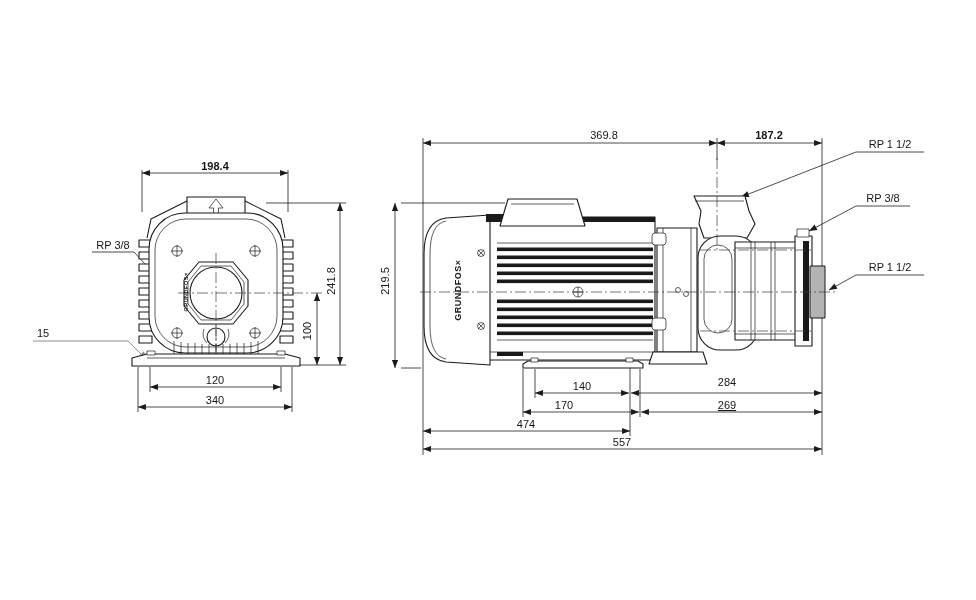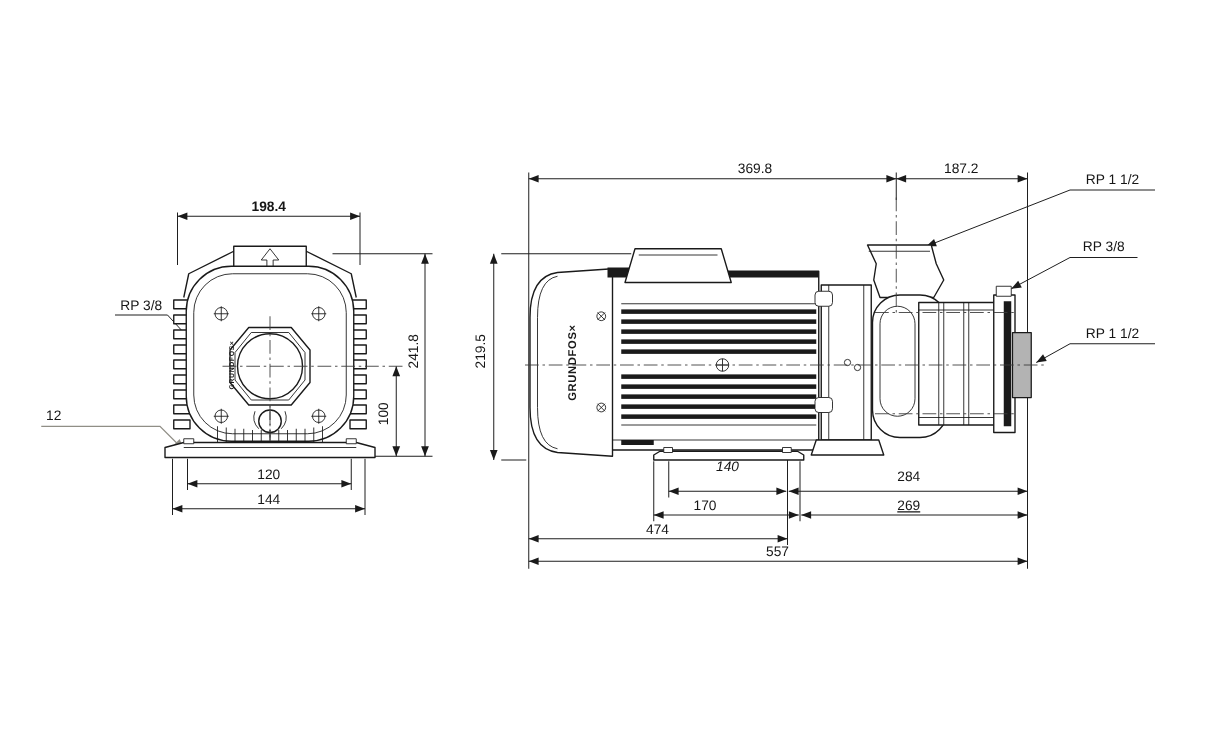--- a/index.html
+++ b/index.html
@@ -282,30 +282,30 @@
 
       <line class="cl" x1="420" y1="292" x2="838" y2="292"></line>
       <line class="cl" x1="717" y1="158" x2="717" y2="252"></line>
       <line class="cl" x1="700" y1="250" x2="812" y2="250"></line>
       <line class="cl" x1="700" y1="331" x2="812" y2="331"></line>
     </g>
   </svg>
 
   <div class="dim" style="left:215px;top:166px;font-weight:bold;">198.4</div>
   <div class="dim" style="left:113px;top:245px;">RP 3/8</div>
-  <div class="dim" style="left:43px;top:333px;">12</div>
+  <div class="dim" style="left:43px;top:333px;">15</div>
   <div class="dim v" style="left:331px;top:281px;">241.8</div>
   <div class="dim v" style="left:307px;top:331px;">100</div>
   <div class="dim" style="left:215px;top:380px;">120</div>
-  <div class="dim" style="left:215px;top:400px;">144</div>
+  <div class="dim" style="left:215px;top:400px;">340</div>
 
   <div class="dim" style="left:604px;top:135px;">369.8</div>
-  <div class="dim" style="left:769px;top:135px;">187.2</div>
+  <div class="dim" style="left:769px;top:135px;font-weight:bold;">187.2</div>
   <div class="dim v" style="left:385px;top:281px;">219.5</div>
-  <div class="dim" style="left:582px;top:374px;font-style:italic;">140</div>
+  <div class="dim" style="left:582px;top:386px;">140</div>
   <div class="dim" style="left:727px;top:382px;">284</div>
   <div class="dim" style="left:564px;top:405px;text-align:center;">170</div>
   <div class="dim" style="left:727px;top:405px;text-decoration:underline;">269</div>
   <div class="dim" style="left:526px;top:424px;">474</div>
   <div class="dim" style="left:622px;top:442px;">557</div>
   <div class="dim" style="left:890px;top:144px;">RP 1 1/2</div>
   <div class="dim" style="left:883px;top:198px;">RP 3/8</div>
   <div class="dim" style="left:890px;top:267px;">RP 1 1/2</div>
 
   <div class="brand side" style="left:458px;top:290px;">

